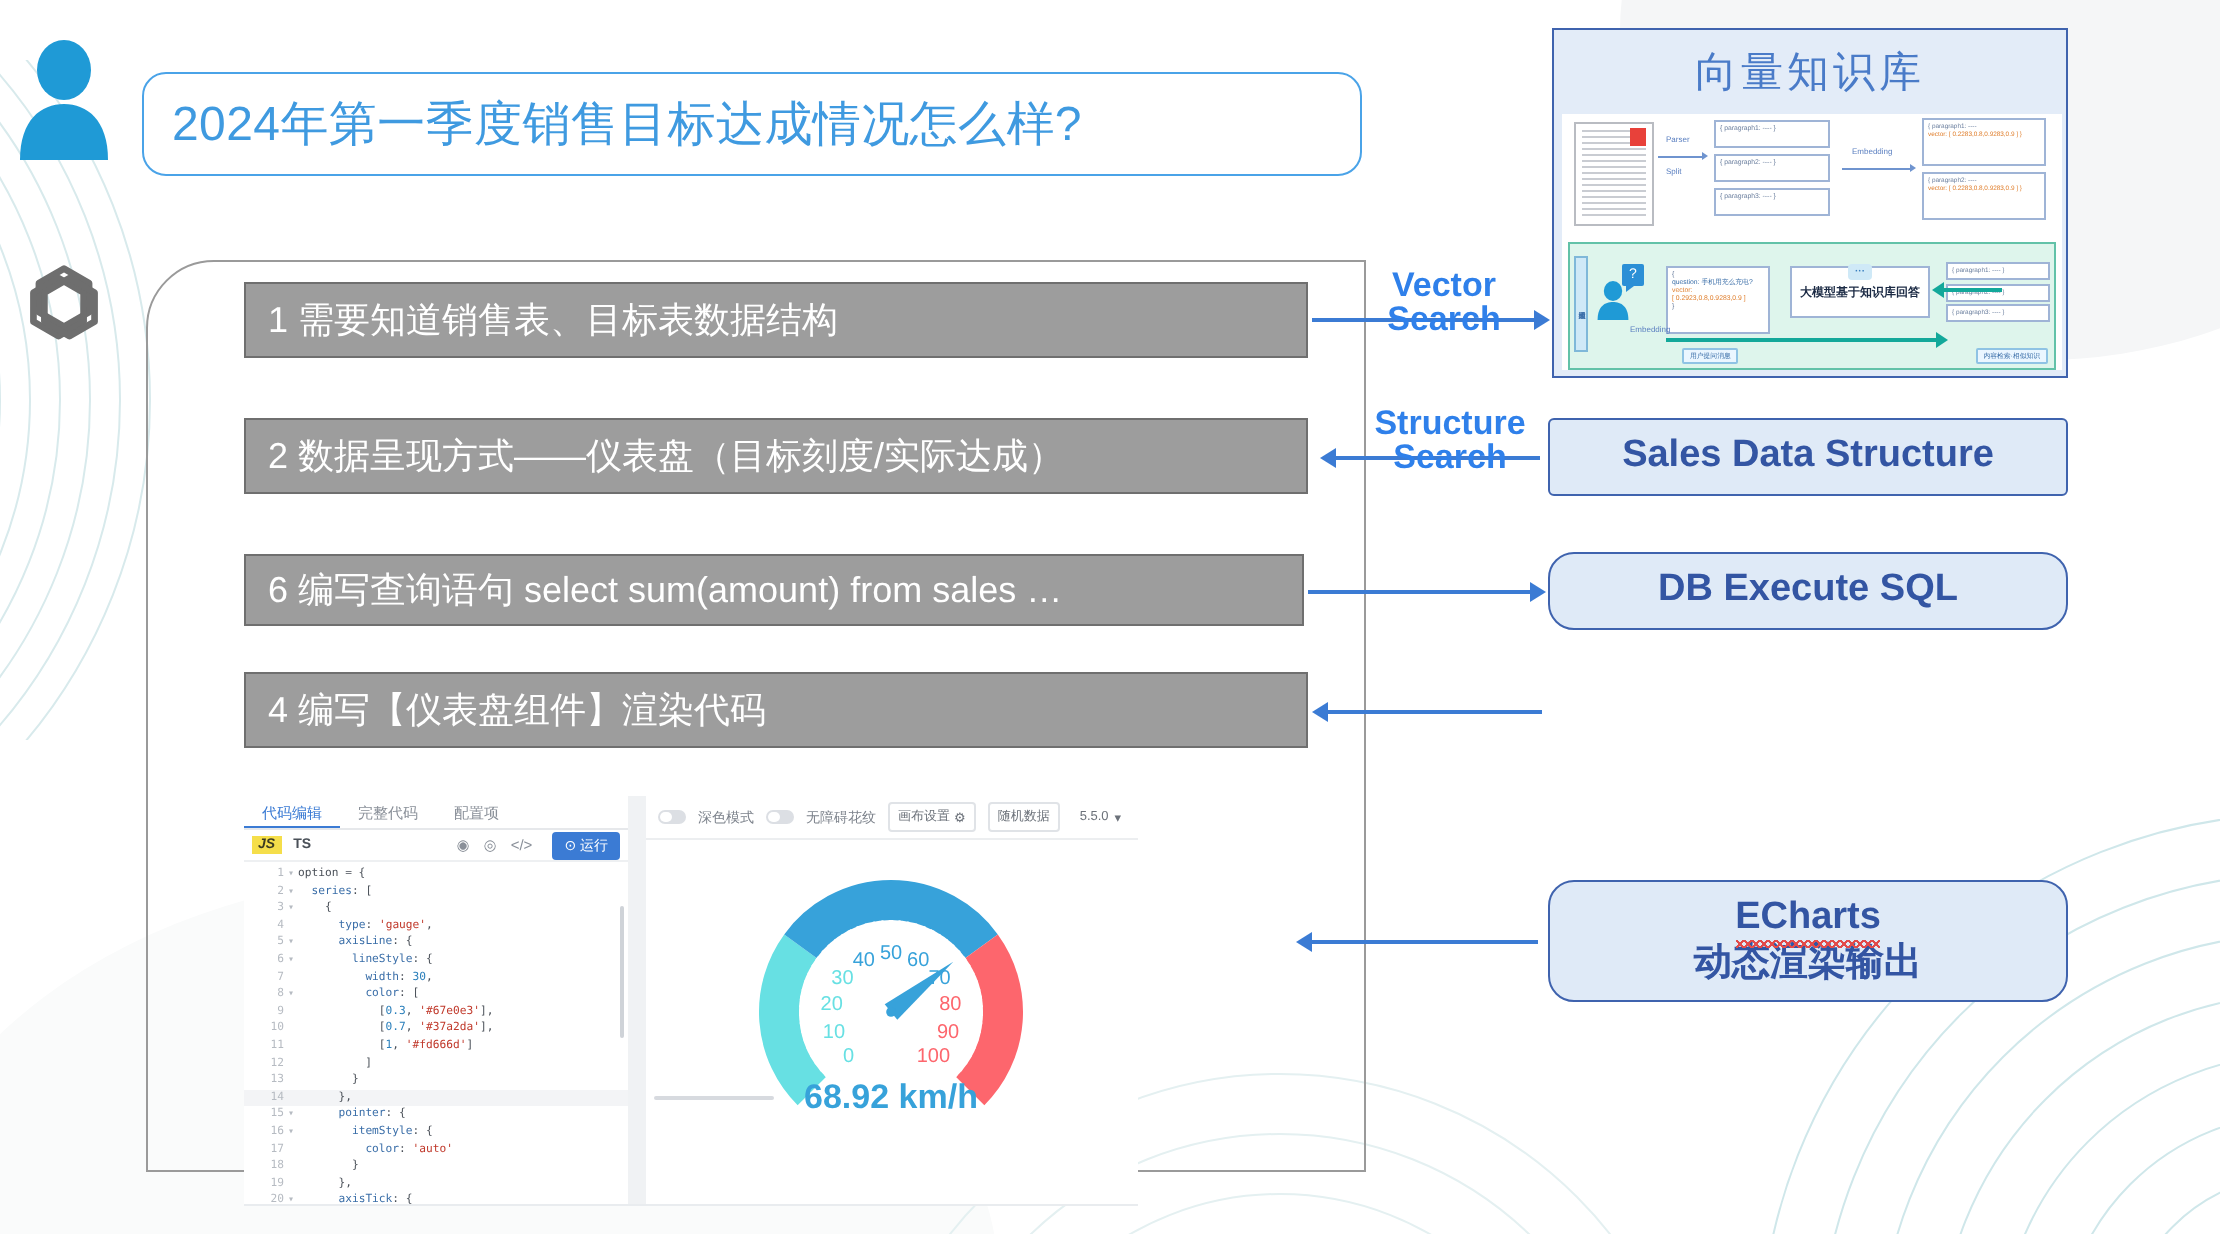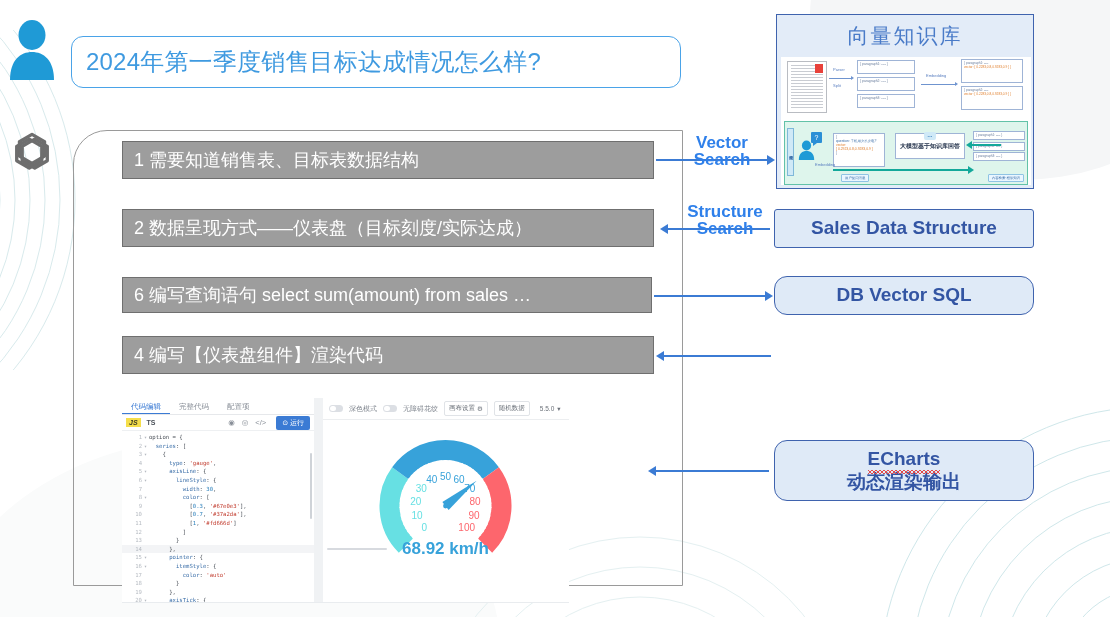--- a/index.html
+++ b/index.html
@@ -371,21 +371,21 @@
   </div>
 
   <div class="conn">
     <div class="conn-line arrow-l" style="left:655px; top:470px; width:114px;"></div>
   </div>
 
   <div class="rbox rbox-sales">
     <span>Sales Data Structure</span>
   </div>
   <div class="rbox rbox-sql">
-    <span>DB Vector SQL</span>
+    <span>DB Execute SQL</span>
   </div>
   <div class="rbox rbox-echarts">
     <span class="spell">ECharts</span>
     <span>动态渲染输出</span>
   </div>
 
   <div class="kb-card">
     <div class="kb-title">向量知识库</div>
 
     <div class="kb-diagram">

